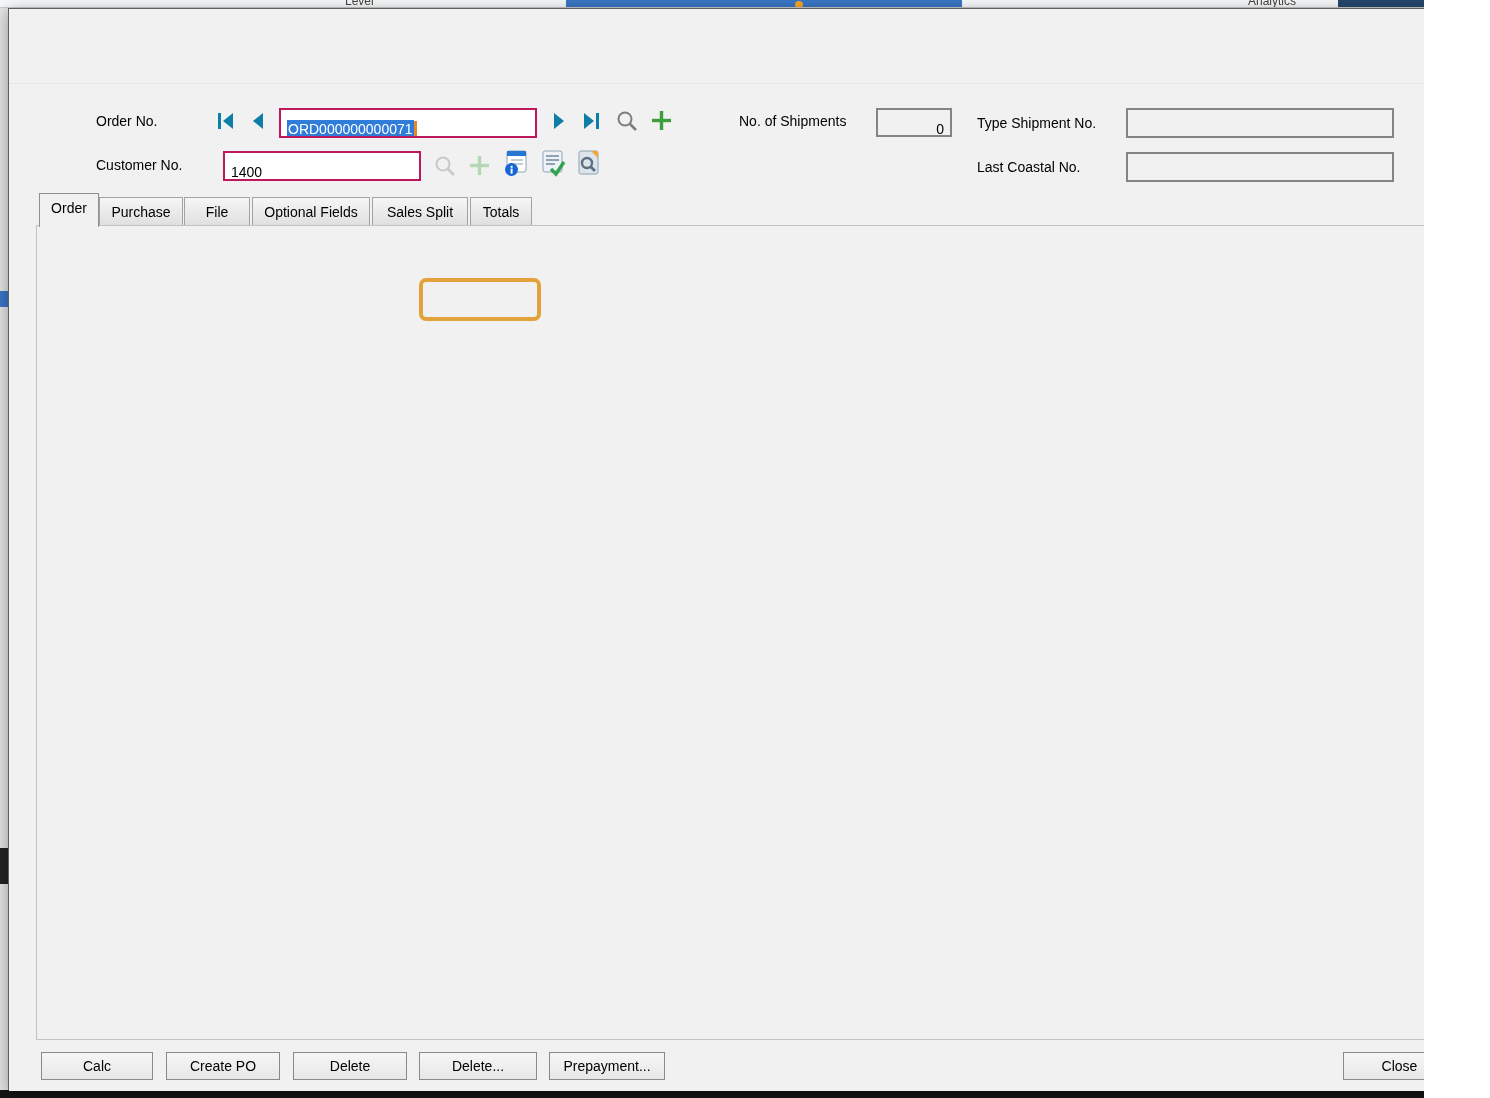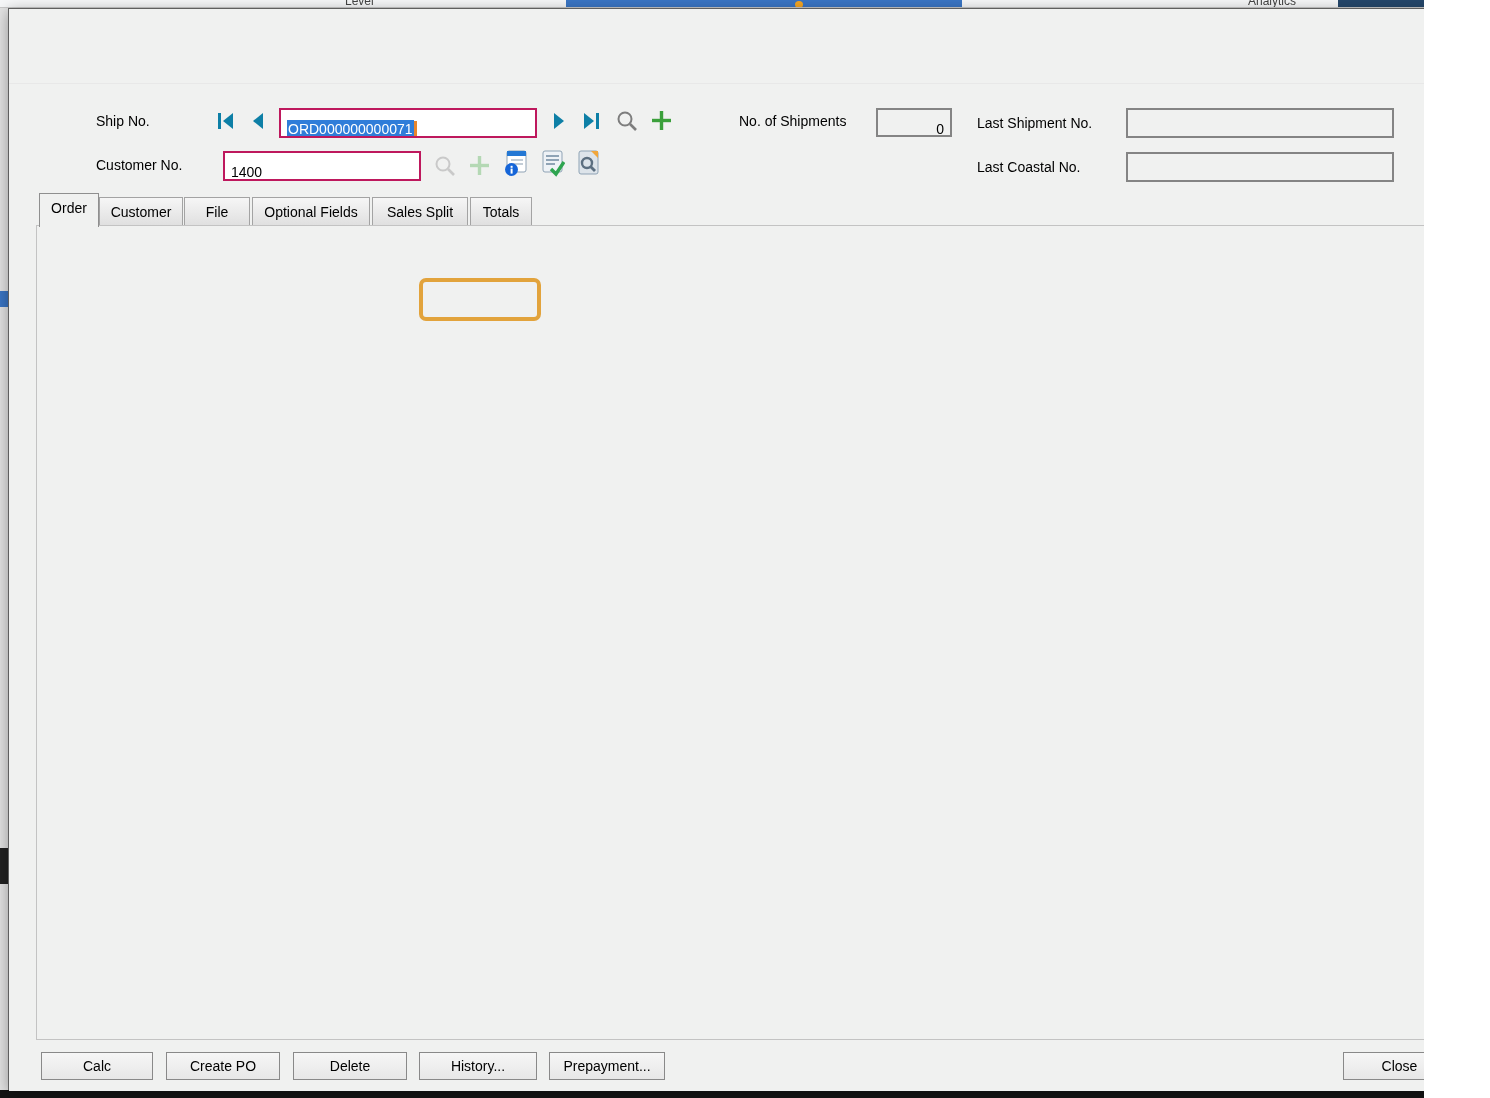--- a/index.html
+++ b/index.html
@@ -118,21 +118,21 @@
         <svg width="23" height="27" viewBox="0 0 23 27">
             <rect x="1" y="1" width="21" height="25" fill="#ffe359" stroke="#c8a11c"></rect>
             <rect x="17" y="1" width="5" height="25" fill="#f2c12e"></rect>
             <path d="M3 6 q3 -2 6 0 t6 0" stroke="#3a63c8" fill="none" stroke-width="1.6"></path>
             <path d="M3 11 q3 -2 6 0 t6 0" stroke="#3a63c8" fill="none" stroke-width="1.6"></path>
             <path d="M3 16 q3 -2 6 0 t6 0" stroke="#3a63c8" fill="none" stroke-width="1.6"></path>
             <path d="M1 26 L1 19 L8 26 Z" fill="#f0a63c"></path>
           </svg>
       </span>
 
-      <span class="lbl" style="left:87px; top:29px;">Ship No.</span>
+      <span class="lbl" style="left:87px; top:29px;">Order No.</span>
       <span class="icon" style="left:205px; top:25px;">
         <svg width="24" height="24" viewBox="0 0 24 24">
             <rect x="4" y="4" width="3" height="16" fill="#0d7fa6"></rect>
             <polygon points="19,4 9,12 19,20" fill="#0d7fa6"></polygon>
           </svg>
       </span>
       <span class="icon" style="left:237px; top:25px;">
         <svg width="24" height="24" viewBox="0 0 24 24">
             <polygon points="17,4 7,12 17,20" fill="#0d7fa6"></polygon>
           </svg>
@@ -158,21 +158,21 @@
           </svg>
       </span>
       <span class="icon" style="left:640px; top:24px;">
         <svg width="25" height="25" viewBox="0 0 25 25">
             <line x1="12.5" y1="3" x2="12.5" y2="22" stroke="#3ba03b" stroke-width="3.4"></line>
             <line x1="3" y1="12.5" x2="22" y2="12.5" stroke="#3ba03b" stroke-width="3.4"></line>
           </svg>
       </span>
       <span class="lbl" style="left:730px; top:29px;">No. of Shipments</span>
       <div class="box ro right" style="left:867px; top:24px; width:76px; height:29px;">0</div>
-      <span class="lbl" style="left:968px; top:31px;">Last Shipment No.</span>
+      <span class="lbl" style="left:968px; top:31px;">Type Shipment No.</span>
       <div class="box ro" style="left:1117px; top:24px; width:268px; height:30px;"></div>
 
       <span class="lbl" style="left:87px; top:73px;">Customer No.</span>
       <div class="box" style="left:214px; top:67px; width:198px; height:30px;">1400</div>
       <span class="icon" style="left:424px; top:70px;">
         <svg width="24" height="24" viewBox="0 0 24 24">
             <circle cx="10" cy="10" r="6.5" fill="none" stroke="#c9c9c9" stroke-width="2"></circle>
             <line x1="15" y1="15" x2="21" y2="21" stroke="#c9c9c9" stroke-width="2.6"></line>
           </svg>
       </span>
@@ -208,21 +208,21 @@
             <rect x="4" y="2" width="19" height="23" rx="2" fill="#dde4ea" stroke="#8fa3b5"></rect>
             <path d="M16 2 L23 2 L23 9 Z" fill="#f0a63c"></path>
             <circle cx="12" cy="14" r="5" fill="none" stroke="#5c6f80" stroke-width="2.4"></circle>
             <line x1="15.5" y1="17.5" x2="20" y2="22" stroke="#5c6f80" stroke-width="2.8"></line>
           </svg>
       </span>
       <span class="lbl" style="left:968px; top:75px;">Last Coastal No.</span>
       <div class="box ro" style="left:1117px; top:68px; width:268px; height:30px;"></div>
 
       <div class="tab active" style="left:30px; top:109px; width:60px;">Order</div>
-      <div class="tab" style="left:90px;  top:113px; width:84px;">Customer</div>
+      <div class="tab" style="left:90px;  top:113px; width:84px;">Purchase</div>
       <div class="tab" style="left:175px; top:113px; width:66px;">File</div>
       <div class="tab" style="left:243px; top:113px; width:118px;">Optional Fields</div>
       <div class="tab" style="left:363px; top:113px; width:96px;">Sales Split</div>
       <div class="tab" style="left:461px; top:113px; width:62px;">Totals</div>
       <div class="tab-panel" style="top:141px; height:815px;"></div>
 
       <span class="lbl" style="left:57px; top:162px;">Template Code</span>
       <div class="box" style="left:202px; top:156px; width:128px; height:28px;">ACTIVE</div>
       <span class="icon" style="left:338px; top:158px;">
         <svg width="24" height="24" viewBox="0 0 24 24">
@@ -547,19 +547,19 @@
       <div class="btn dis" style="left:330px; top:900px; width:125px;">Ship All</div>
       <div class="btn" style="left:467px; top:900px; width:178px;">Set Ship Date</div>
       <div class="btn" style="left:777px; top:900px; width:154px;">Set Location</div>
       <span class="lbl" style="left:946px; top:906px;">Order Subtotal</span>
       <div class="box ro right" style="left:1064px; top:900px; width:218px; height:30px;">5,999.00</div>
       <div class="box ro" style="left:1297px; top:900px; width:128px; height:30px;">CAD</div>
 
       <div class="btn" style="left:32px;  top:968px; width:112px;">Calc</div>
       <div class="btn" style="left:157px; top:968px; width:114px;">Create PO</div>
       <div class="btn" style="left:284px; top:968px; width:114px;">Delete</div>
-      <div class="btn" style="left:410px; top:968px; width:118px;">History...</div>
+      <div class="btn" style="left:410px; top:968px; width:118px;">Delete...</div>
       <div class="btn" style="left:540px; top:968px; width:116px;">Prepayment...</div>
       <div class="btn" style="left:1334px; top:968px; width:113px;">Close</div>
 
     </div>
   </div>
 </div>
 
 </body></html>

